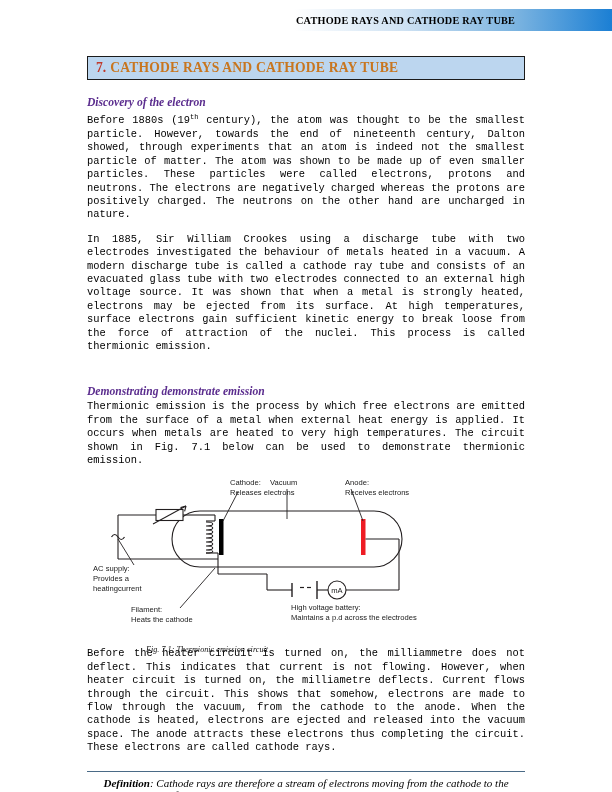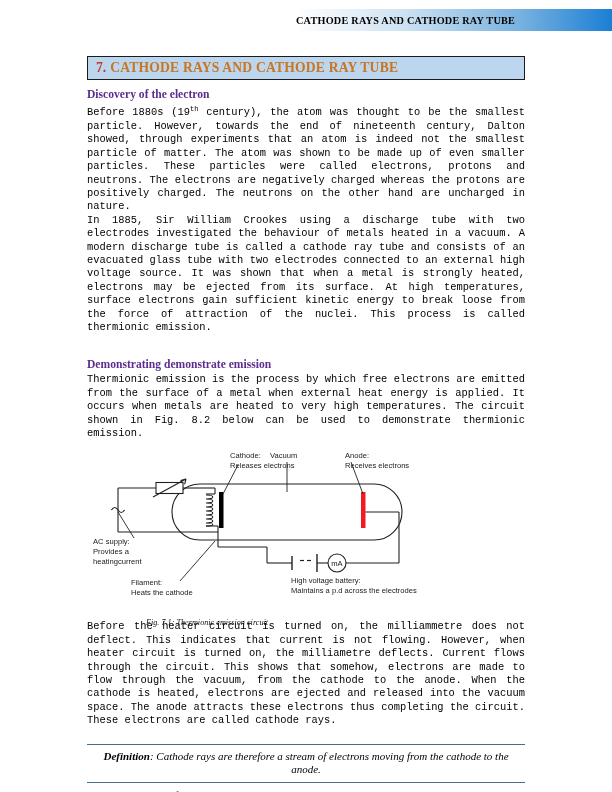--- a/index.html
+++ b/index.html
@@ -74,33 +74,34 @@
     font-size: 13.6px;
     padding-left: 4px;
     letter-spacing: 0.2px;
   }
 
   
   h2.section-heading {
     color: #5b2d8e;
     font-size: 11.6px;
     font-weight: bold;
-    margin: 8px 0 1px 0;
+    margin: 16px 0 1px 0;
     line-height: 14px;
     font-family: "Liberation Serif", "DejaVu Serif", serif;
+    font-style: italic;
   }
 
   p.body-text {
     font-size: 10.4px;
     line-height: 13.4px;
     text-align: justify;
     margin: 0;
     font-family: Liberation Mono, monospace;
   }
-  p.body-text + p.body-text { margin-top: 0px; }
+  p.body-text + p.body-text { margin-top: 11px; }
   .spacer-16 { height: 16px; }
   .spacer-8 { height: 8px; }
 
   sup { font-size: 7px; vertical-align: super; }
 
   
   .figure-block {
     position: relative;
     width: 438px;
     height: 170px;
@@ -171,21 +172,21 @@
       <span class="ttl">CATHODE RAYS AND CATHODE RAY TUBE</span>
     </div>
 
     <h2 class="section-heading">Discovery of the electron</h2>
     <p class="body-text"><span>Before 1880s (19</span><sup>th</sup><span> century), the atom was thought to be the smallest particle. However, towards the end of nineteenth century, Dalton showed, through experiments that an atom is indeed not the smallest particle of matter. The atom was shown to be made up of even smaller particles. These particles were called electrons, protons and neutrons. The electrons are negatively charged whereas the protons are positively charged. The neutrons on the other hand are uncharged in nature.</span></p>
     <p class="body-text">In 1885, Sir William Crookes using a discharge tube with two electrodes investigated the behaviour of metals heated in a vacuum. A modern discharge tube is called a cathode ray tube and consists of an evacuated glass tube with two electrodes connected to an external high voltage source. It was shown that when a metal is strongly heated, electrons may be ejected from its surface. At high temperatures, surface electrons gain sufficient kinetic energy to break loose from the force of attraction of the nuclei. This process is called thermionic emission.</p>
 
     <div class="spacer-16"></div>
 
     <h2 class="section-heading">Demonstrating demonstrate emission</h2>
-    <p class="body-text">Thermionic emission is the process by which free electrons are emitted from the surface of a metal when external heat energy is applied. It occurs when metals are heated to very high temperatures. The circuit shown in Fig. 8.2 below can be used to demonstrate thermionic emission.</p>
+    <p class="body-text">Thermionic emission is the process by which free electrons are emitted from the surface of a metal when external heat energy is applied. It occurs when metals are heated to very high temperatures. The circuit shown in Fig. 7.1 below can be used to demonstrate thermionic emission.</p>
 
     <div class="figure-block">
       <svg class="fig-svg" width="438" height="172" viewBox="0 0 438 172">
         <g fill="none" stroke="#231f20" stroke-width="1.1" stroke-linecap="butt">
 
           <path d="M 113 34 L 287 34 A 28 28 0 0 1 287 90 L 113 90 A 28 28 0 0 1 113 34 Z"></path>
 
           <path d="M 31 38 L 31 82"></path>
 
           <path d="M 31 38 L 69 38"></path>

